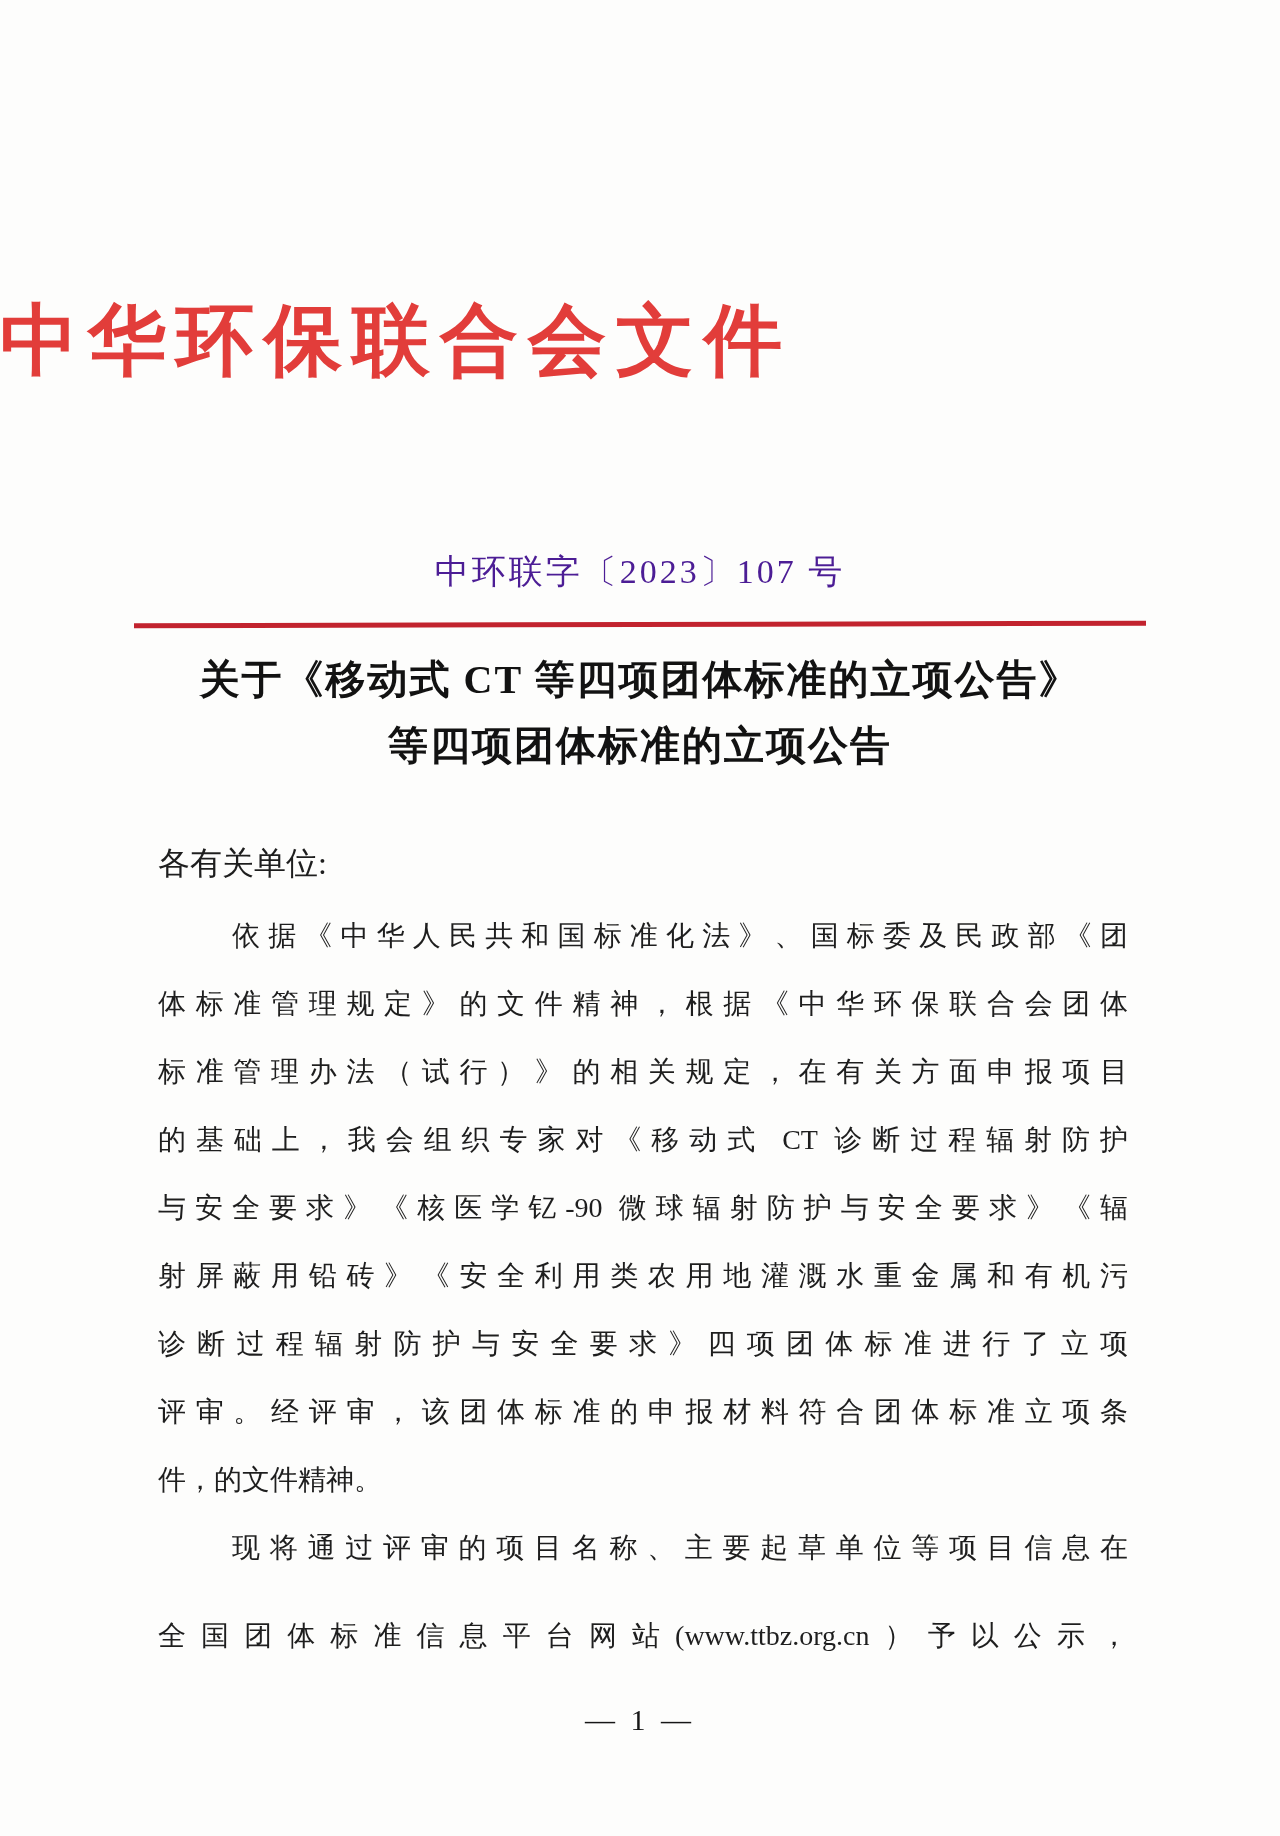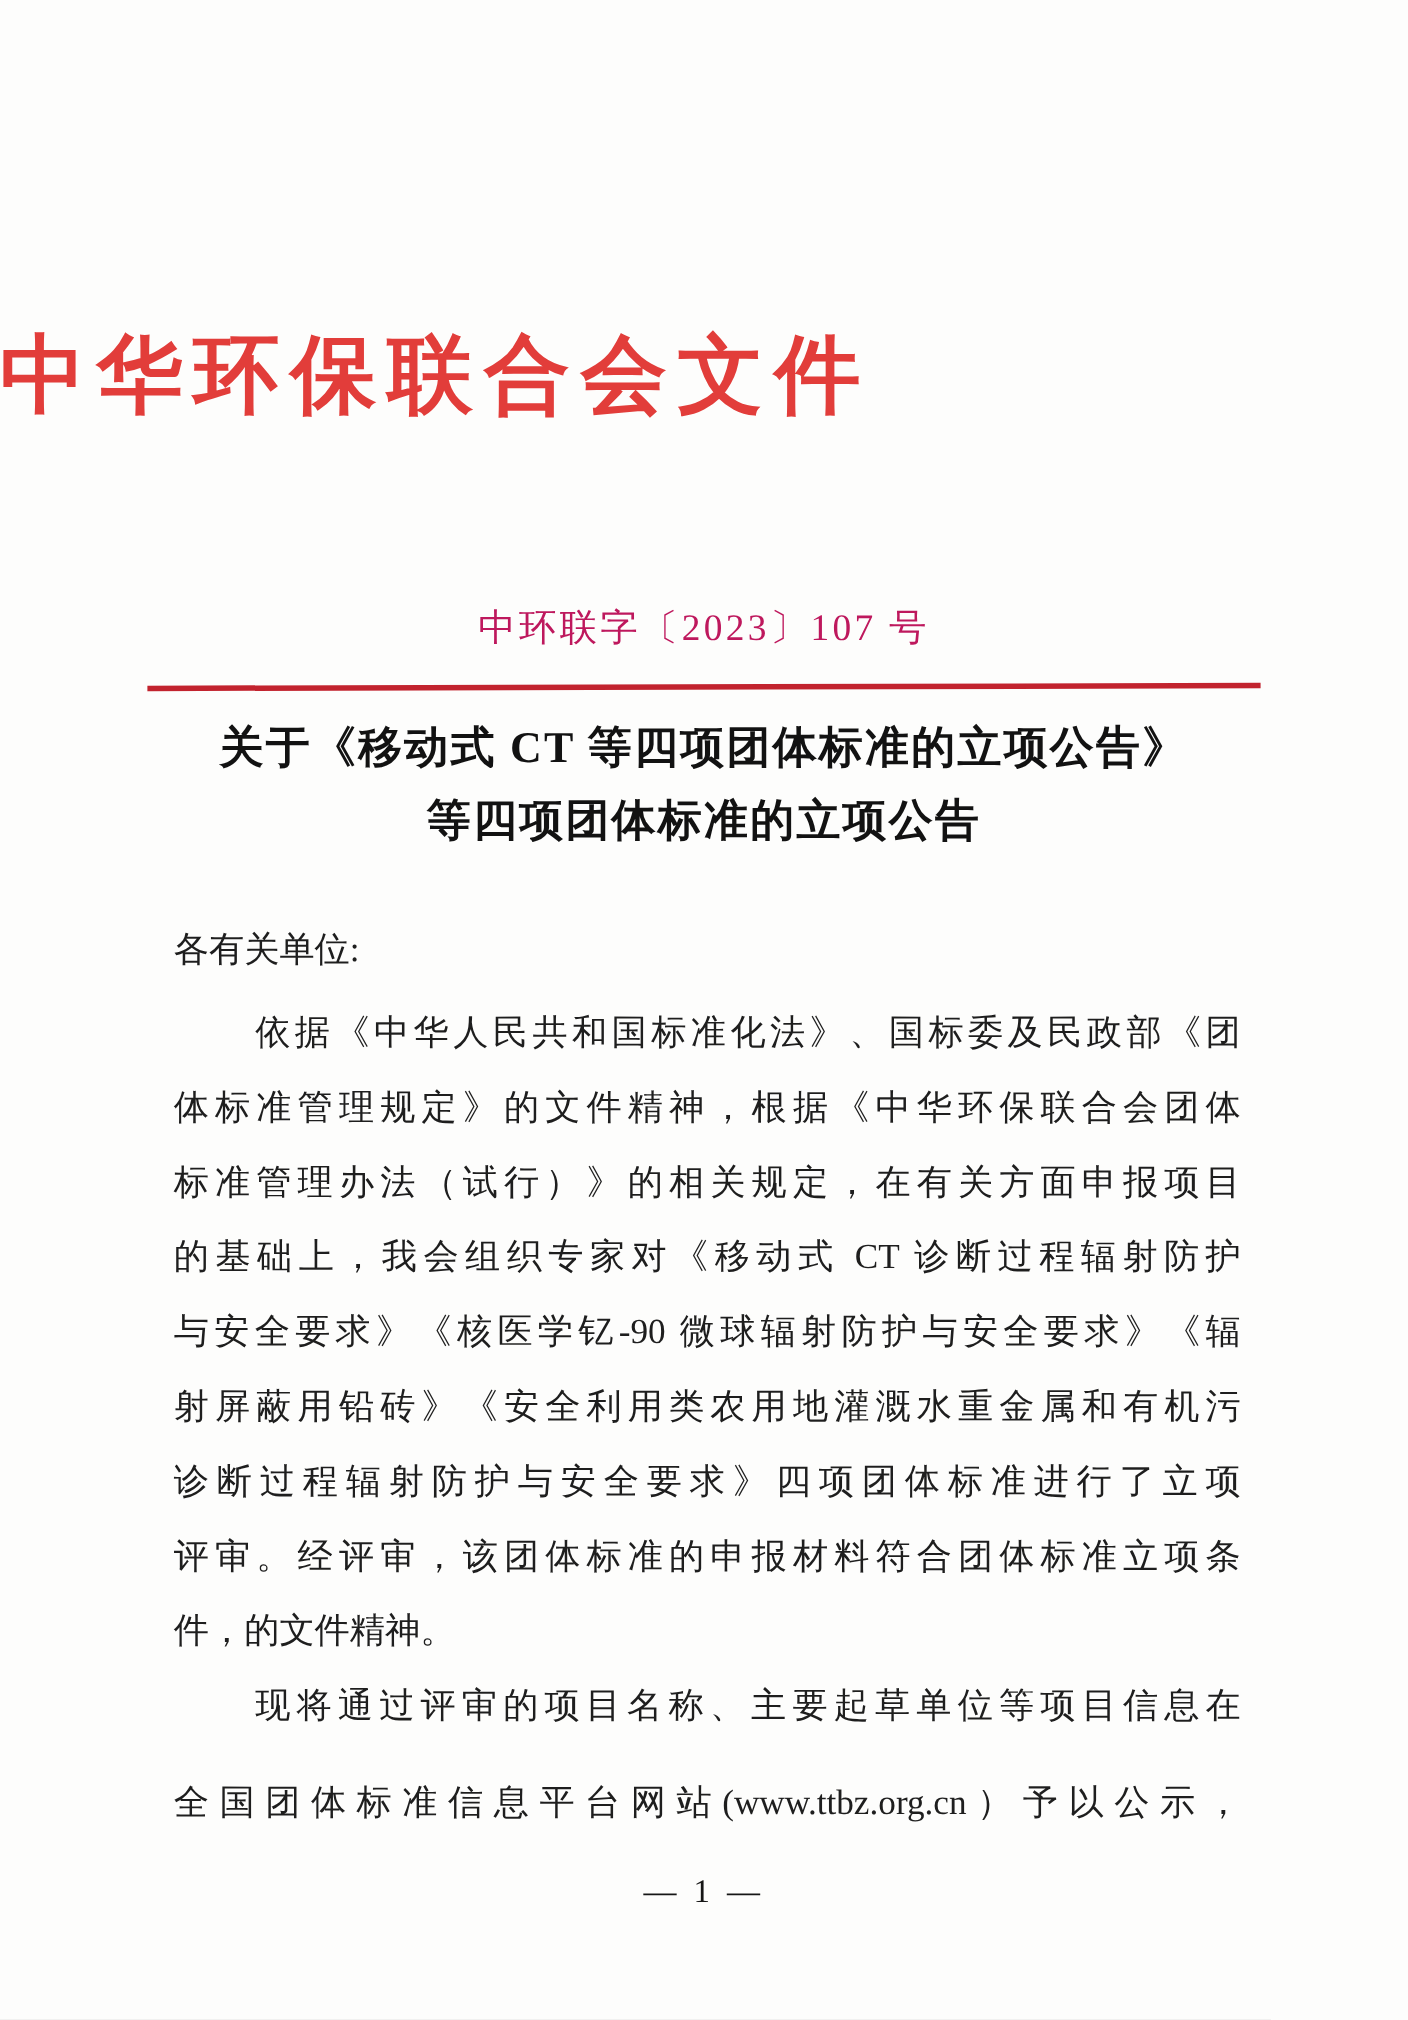--- a/index.html
+++ b/index.html
@@ -32,21 +32,21 @@
     line-height: 1.25;
   }
   .doc-number {
     position: absolute;
     top: 552px;
     left: 0;
     width: 100%;
     text-align: center;
     font-size: 34px;
     letter-spacing: 3px;
-    color: #be185d;
+    color: #4c1d95;
     line-height: 1.2;
   }
   .red-rule {
     position: absolute;
     top: 622px;
     left: 134px;
     width: 1012px;
     height: 5px;
     background: #c2232e;
     transform: rotate(-0.15deg);
@@ -72,21 +72,21 @@
     font-size: 32px;
     color: #1e1e1e;
     line-height: 1.3;
     white-space: nowrap;
   }
   .body-line {
     position: absolute;
     left: 158px;
     width: 970px;
     height: 50px;
-    font-size: 32px;
+    font-size: 28px;
     color: #1e1e1e;
     line-height: 1.3;
   }
   .body-line.fill {
     text-align: justify;
     text-align-last: justify;
     text-justify: inter-character;
   }
   .body-line.indent { text-indent: 74px; }
   .page-number {

